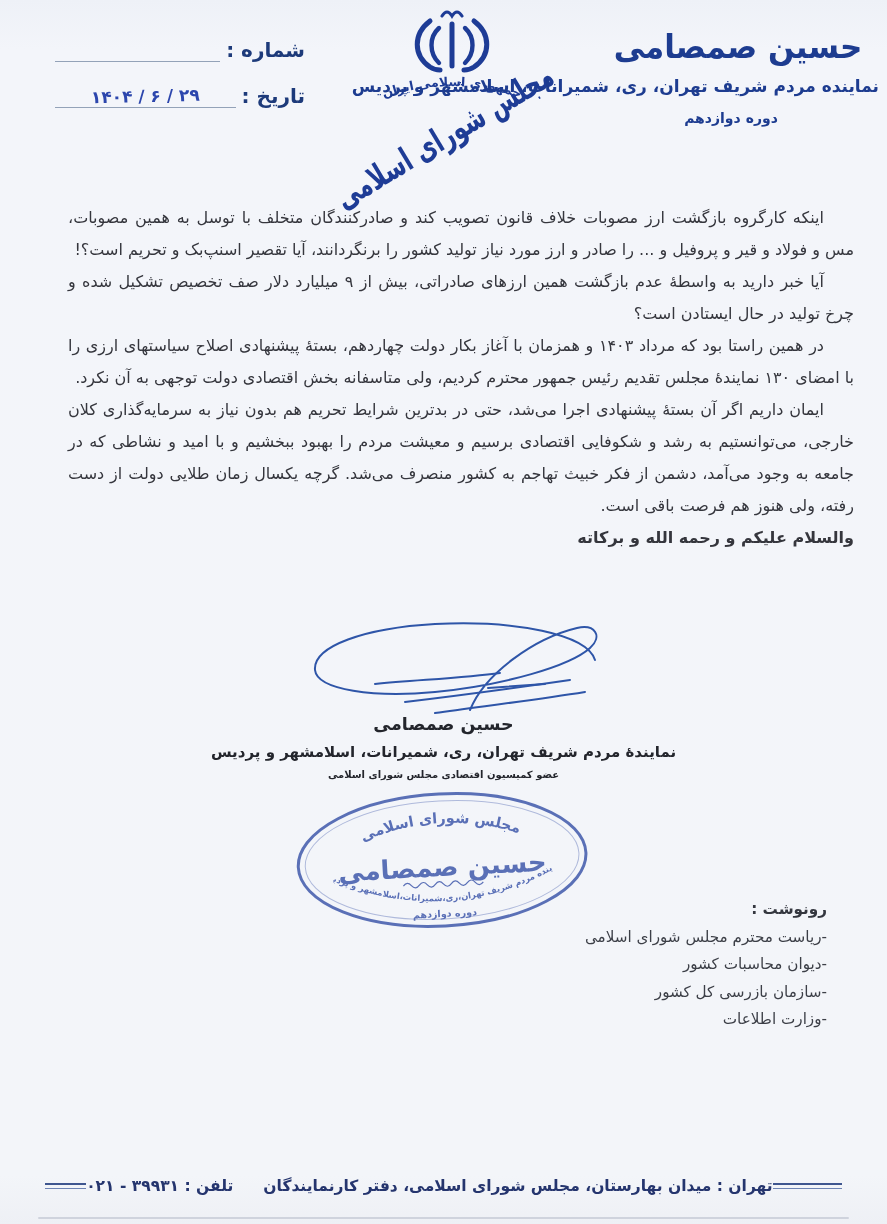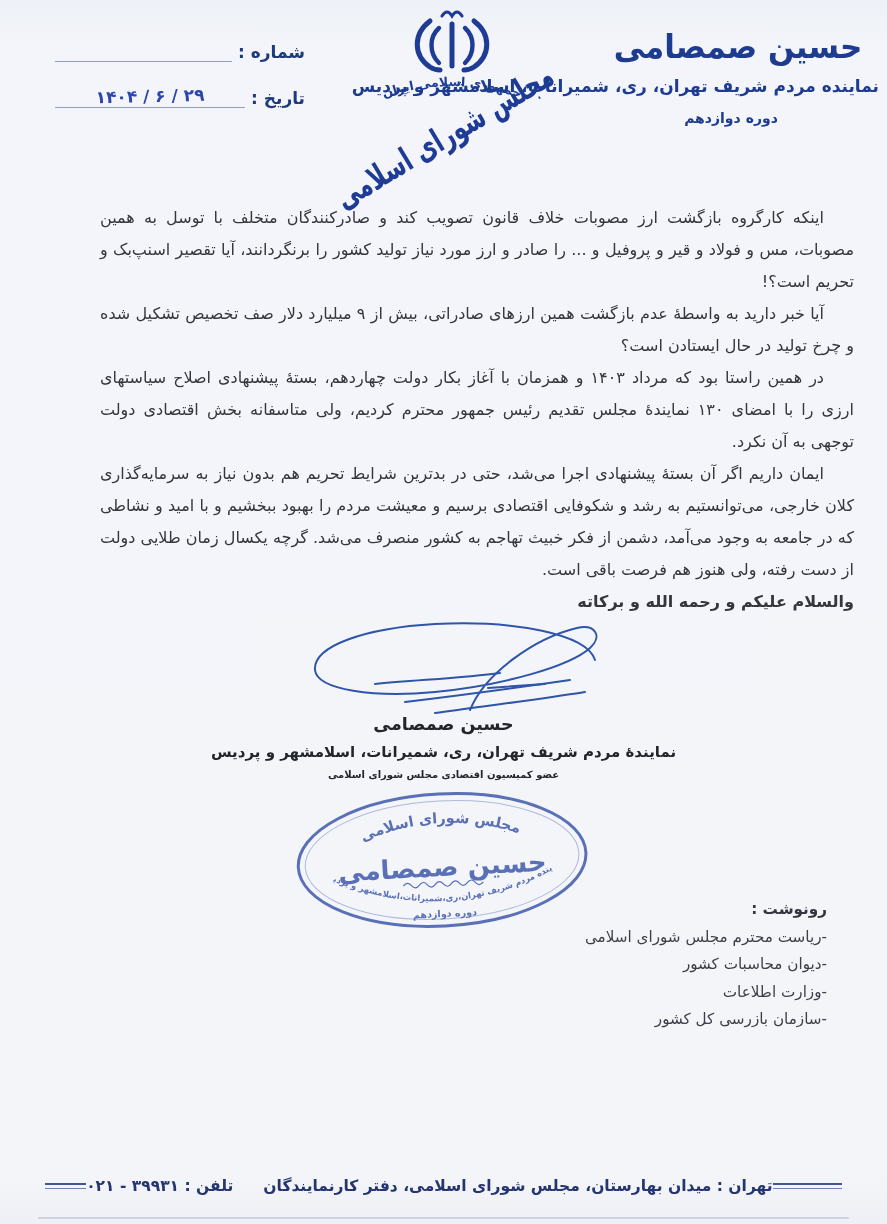--- a/index.html
+++ b/index.html
@@ -11,21 +11,21 @@
     background: linear-gradient(180deg,#eef1f7 0%, #f3f5fa 4%, #f3f5f9 96%, #eef0f5 100%);
     font-family: "DejaVu Sans", sans-serif;
     overflow: hidden;
     color: #33343b;
   }
   svg { overflow: visible; }
 
   
   .corner-fields { position:absolute; left:55px; top:40px; width:250px; direction:rtl; }
   .field-row { display:flex; align-items:flex-end; height:22px; margin-bottom:24px; }
-  .field-label { color:#1d3a7a; font-size:17px; font-weight:bold; white-space:nowrap; padding-left:6px; }
+  .field-label { color:#1d3a7a; font-size:20px; font-weight:bold; white-space:nowrap; padding-left:6px; }
   .field-line { flex:1; border-bottom:1.2px solid #93a2b8; position:relative; height:22px; }
   .date-value {
     position:absolute; left:0; right:0; bottom:1px; text-align:center;
     color:#2c46ad; font-weight:bold; font-size:17px; letter-spacing:2px;
     transform: rotate(-1.2deg); direction:rtl; white-space:nowrap;
   }
 
   
   .logo { position:absolute; left:338px; top:4px; width:228px; height:190px; }
   .logo text { font-family:"DejaVu Sans", sans-serif; }
@@ -34,21 +34,21 @@
   .header-right { position:absolute; right:8px; top:28px; width:296px; direction:rtl; color:#1d3c90; }
   .sender-name { font-size:31px; font-weight:bold; text-align:center; padding-left:14px;
                  transform:scaleY(1.06); letter-spacing:-1px; }
   .sender-title { font-size:17px; font-weight:bold; text-align:center; margin-top:12px; white-space:nowrap; }
   .sender-term { font-size:14px; font-weight:bold; text-align:center; margin-top:14px; }
 
   
   .body-text {
     position:absolute; left:68px; right:33px; top:202px;
     direction:rtl; text-align:justify;
-    font-size:16px; line-height:32px; color:#35363d;margin-left:32px;
+    font-size:16px; line-height:32px; color:#35363d;
   }
   .body-text p { text-indent:30px; }
   .closing-line { margin-top:0; text-align:right; padding-left:130px; direction:rtl;
     font-size:16px; line-height:32px; color:#35363d; }
   .closing-inner { display:block; text-align:right;font-weight:bold; }
 
   
   .signature { position:absolute; left:283px; top:616px; width:352px; height:108px; }
 
   .sig-block { position:absolute; left:0; right:0; top:714px; text-align:center; direction:rtl; color:#23252c; }
@@ -165,22 +165,22 @@
         <textPath href="#stampArcBottom" startOffset="50%" text-anchor="middle">نماینده مردم شریف تهران،ری،شمیرانات،اسلامشهر و پردیس</textPath>
       </text>
       <text x="151" y="133" text-anchor="middle" font-size="9.6" font-weight="bold">دوره دوازدهم</text>
     </svg>
   </div>
 
   <div class="cc">
     <div class="cc-label">رونوشت :</div>
     <div class="cc-item">-ریاست محترم مجلس شورای اسلامی</div>
     <div class="cc-item">-دیوان محاسبات کشور</div>
+    <div class="cc-item">-سازمان بازرسی کل کشور</div>
     <div class="cc-item">-وزارت اطلاعات</div>
-    <div class="cc-item">-سازمان بازرسی کل کشور</div>
   </div>
 
   <div class="footer">
     <div class="footer-rule rule-right"></div>
     <div class="footer-text">
       <span>تهران : میدان بهارستان، مجلس شورای اسلامی، دفتر کارنمایندگان</span>
       <span>تلفن : ۳۹۹۳۱ - ۰۲۱</span>
     </div>
     <div class="footer-rule rule-left"></div>
   </div>

